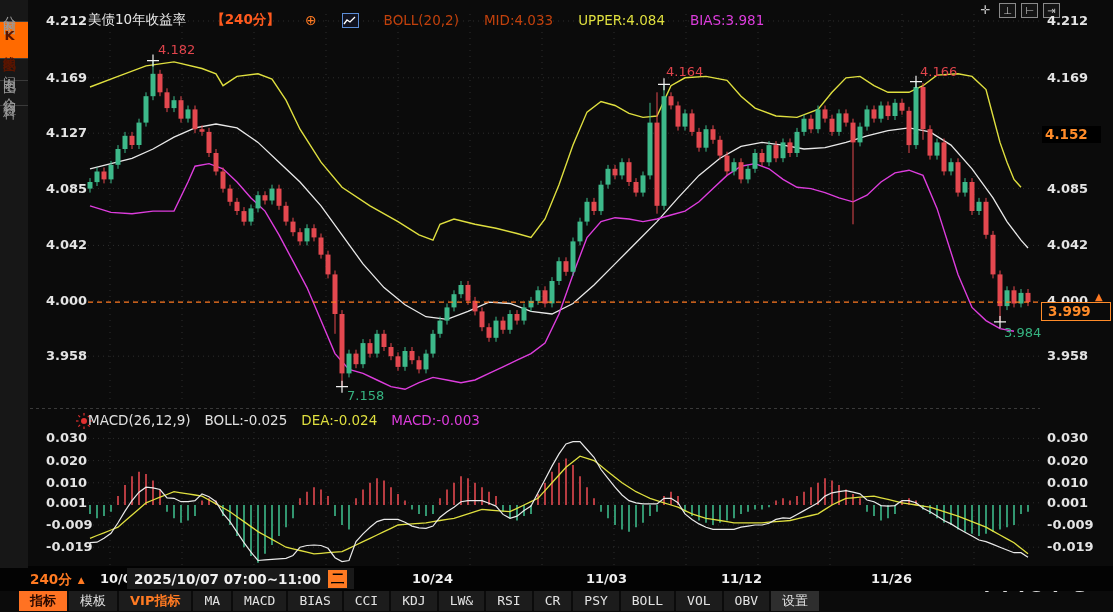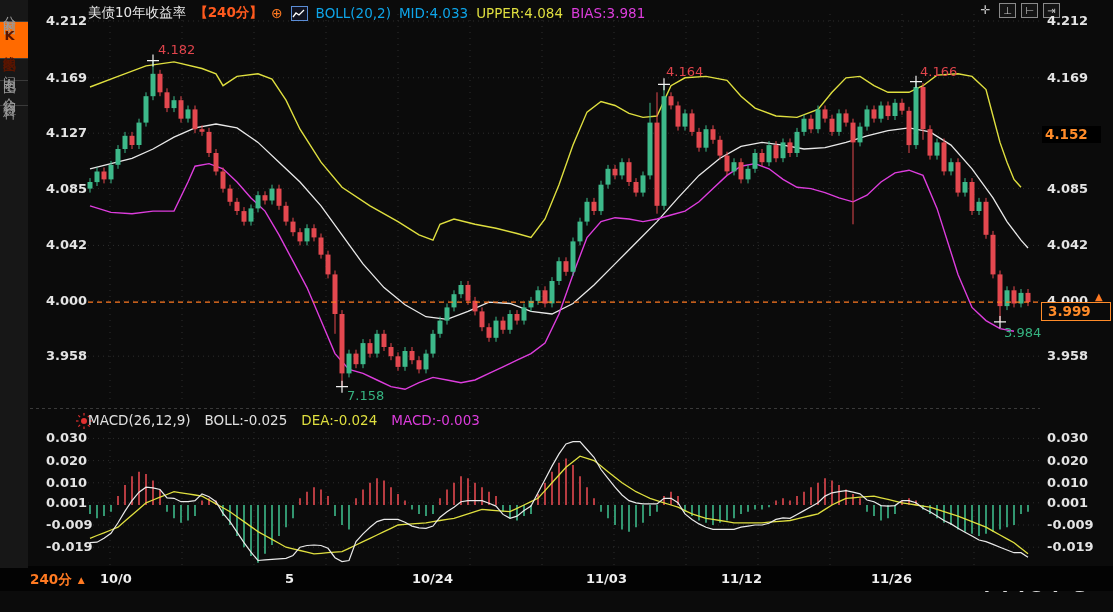--- a/index.html
+++ b/index.html
@@ -2,25 +2,25 @@
 <html><head>
 <meta charset="utf-8">
 <style>
   html,body{margin:0;padding:0;background:#0b0b0b;width:1113px;height:612px;overflow:hidden;
     font-family:"DejaVu Sans",sans-serif;-webkit-font-smoothing:none;}
   #stage{position:relative;width:1113px;height:612px;background:#0b0b0b;color:#e0e0e0;}
   #chart-canvas{position:absolute;left:0;top:0;z-index:1;}
   .txt{position:absolute;z-index:3;white-space:nowrap;}
 
   
-  #title-bar{left:88px;top:4px;display:flex;gap:8px;align-items:center;font-size:13.5px;}
+  #title-bar{left:88px;top:11px;display:flex;gap:25px;align-items:center;font-size:13.5px;}
   .t-symbol{color:#e8e8e8;}
   .t-period{color:#ff5a1e;font-weight:bold;}
   .t-expand{color:#ff7a22;font-size:14px;cursor:pointer;}
-  .t-ind,.t-mid{color:#0ea5e9;}
+  .t-ind,.t-mid{color:#c2410c;}
   .t-upper{color:#dfdf3f;}
   .t-lower{color:#dd3ddd;}
   .mini-chart-icon{display:inline-block;width:15px;height:13px;background:#10121f;border:1px solid #5b8dd6;position:relative;}
 
   
   #tr-icons{right:53px;top:3px;display:flex;gap:5px;}
   .tr-ic{width:15px;height:13px;line-height:13px;text-align:center;color:#c8c8c8;font-size:10px;
      border:1px solid #8a8a8a;background:#141414;cursor:pointer;}
   .tr-ic.noborder{border-color:transparent;background:transparent;font-size:12px;}
 
@@ -618,16 +618,38 @@
   <div class="txt period-lbl">
     <span>240分</span>
     <span style="font-size:9px;">▲</span>
   </div>
   <div class="txt t-lbl" style="left:100px">10/0</div>
   <div class="txt t-lbl" style="left:285px">5</div>
   <div class="txt t-lbl" style="left:412px">10/24</div>
   <div class="txt t-lbl" style="left:586px">11/03</div>
   <div class="txt t-lbl" style="left:721px">11/12</div>
   <div class="txt t-lbl" style="left:871px">11/26</div>
+  <div class="txt" id="date-tip">
+    <span>2025/10/07  07:00~11:00</span>
+    <span class="weekday">二</span>
+  </div>
 
   <div class="txt" id="watermark">FX678</div>
 
+  <div id="toolbar">
+    <div class="tb-btn active">指标</div>
+    <div class="tb-btn">模板</div>
+    <div class="tb-btn vip">VIP指标</div>
+    <div class="tb-btn mono">MA</div>
+    <div class="tb-btn mono">MACD</div>
+    <div class="tb-btn mono">BIAS</div>
+    <div class="tb-btn mono">CCI</div>
+    <div class="tb-btn mono">KDJ</div>
+    <div class="tb-btn mono">LW&amp;</div>
+    <div class="tb-btn mono">RSI</div>
+    <div class="tb-btn mono">CR</div>
+    <div class="tb-btn mono">PSY</div>
+    <div class="tb-btn mono">BOLL</div>
+    <div class="tb-btn mono">VOL</div>
+    <div class="tb-btn mono">OBV</div>
+    <div class="tb-btn settings">设置</div>
+  </div>
 </div>
 
 </body></html>

